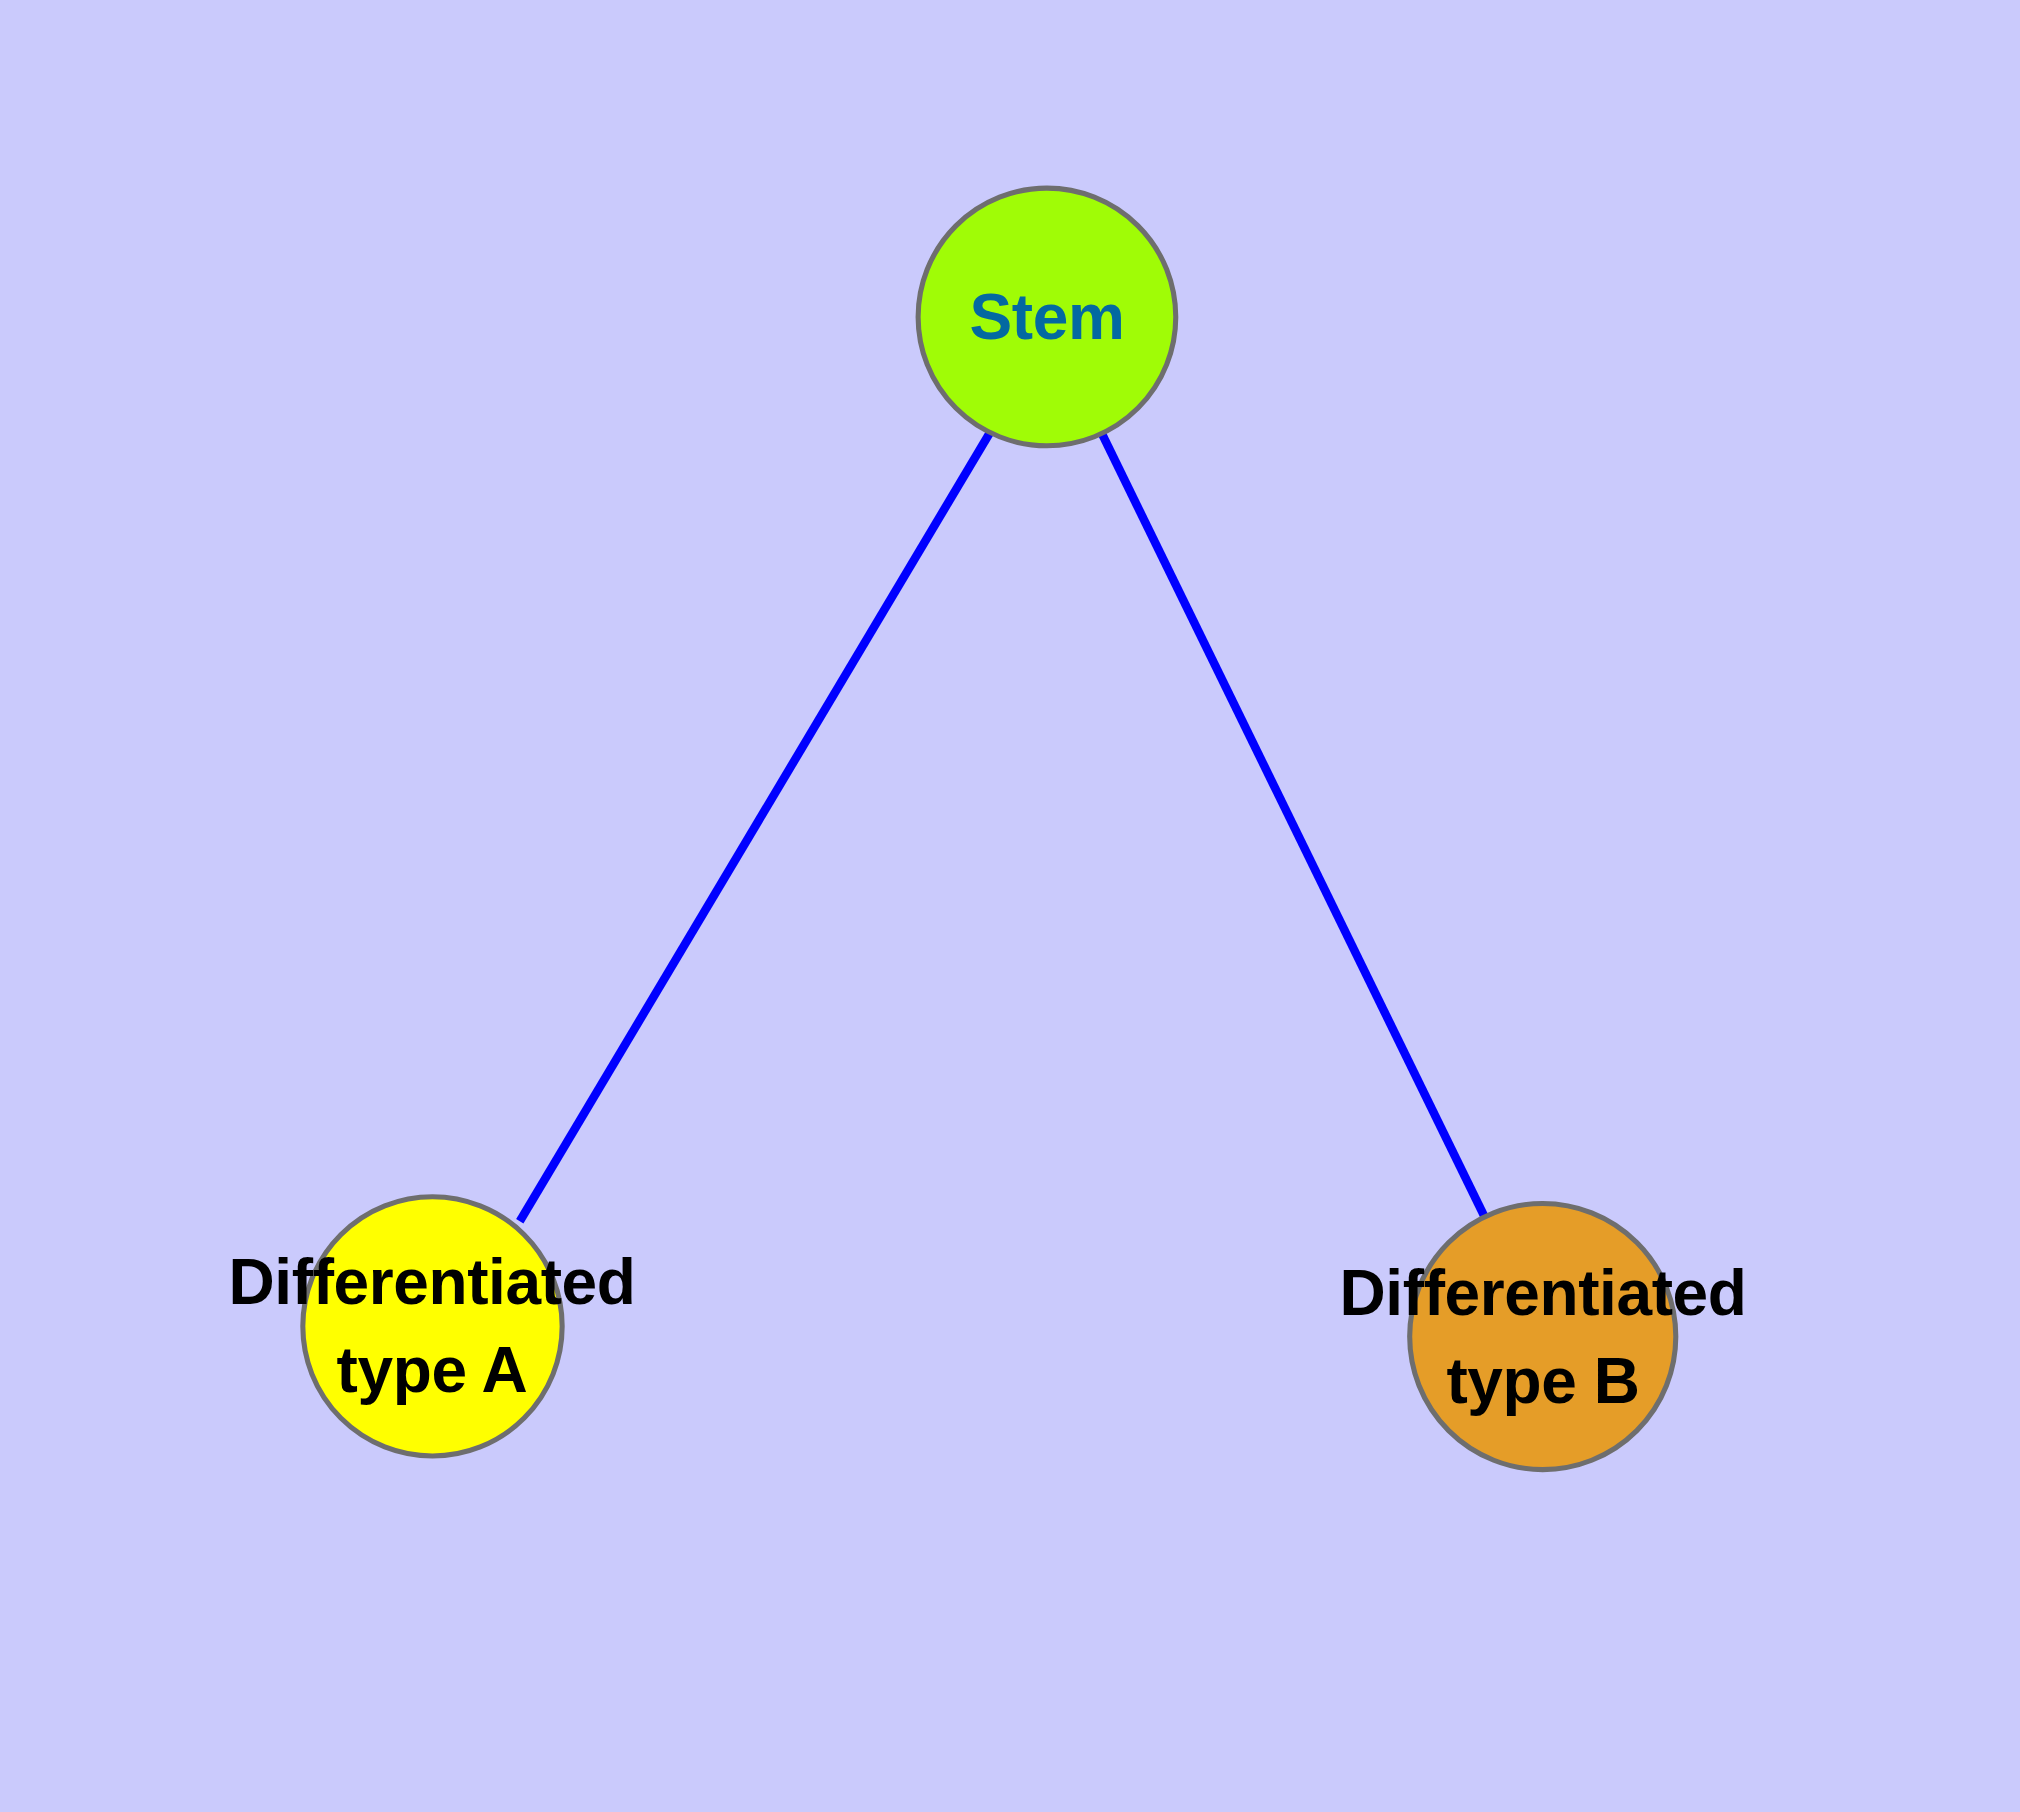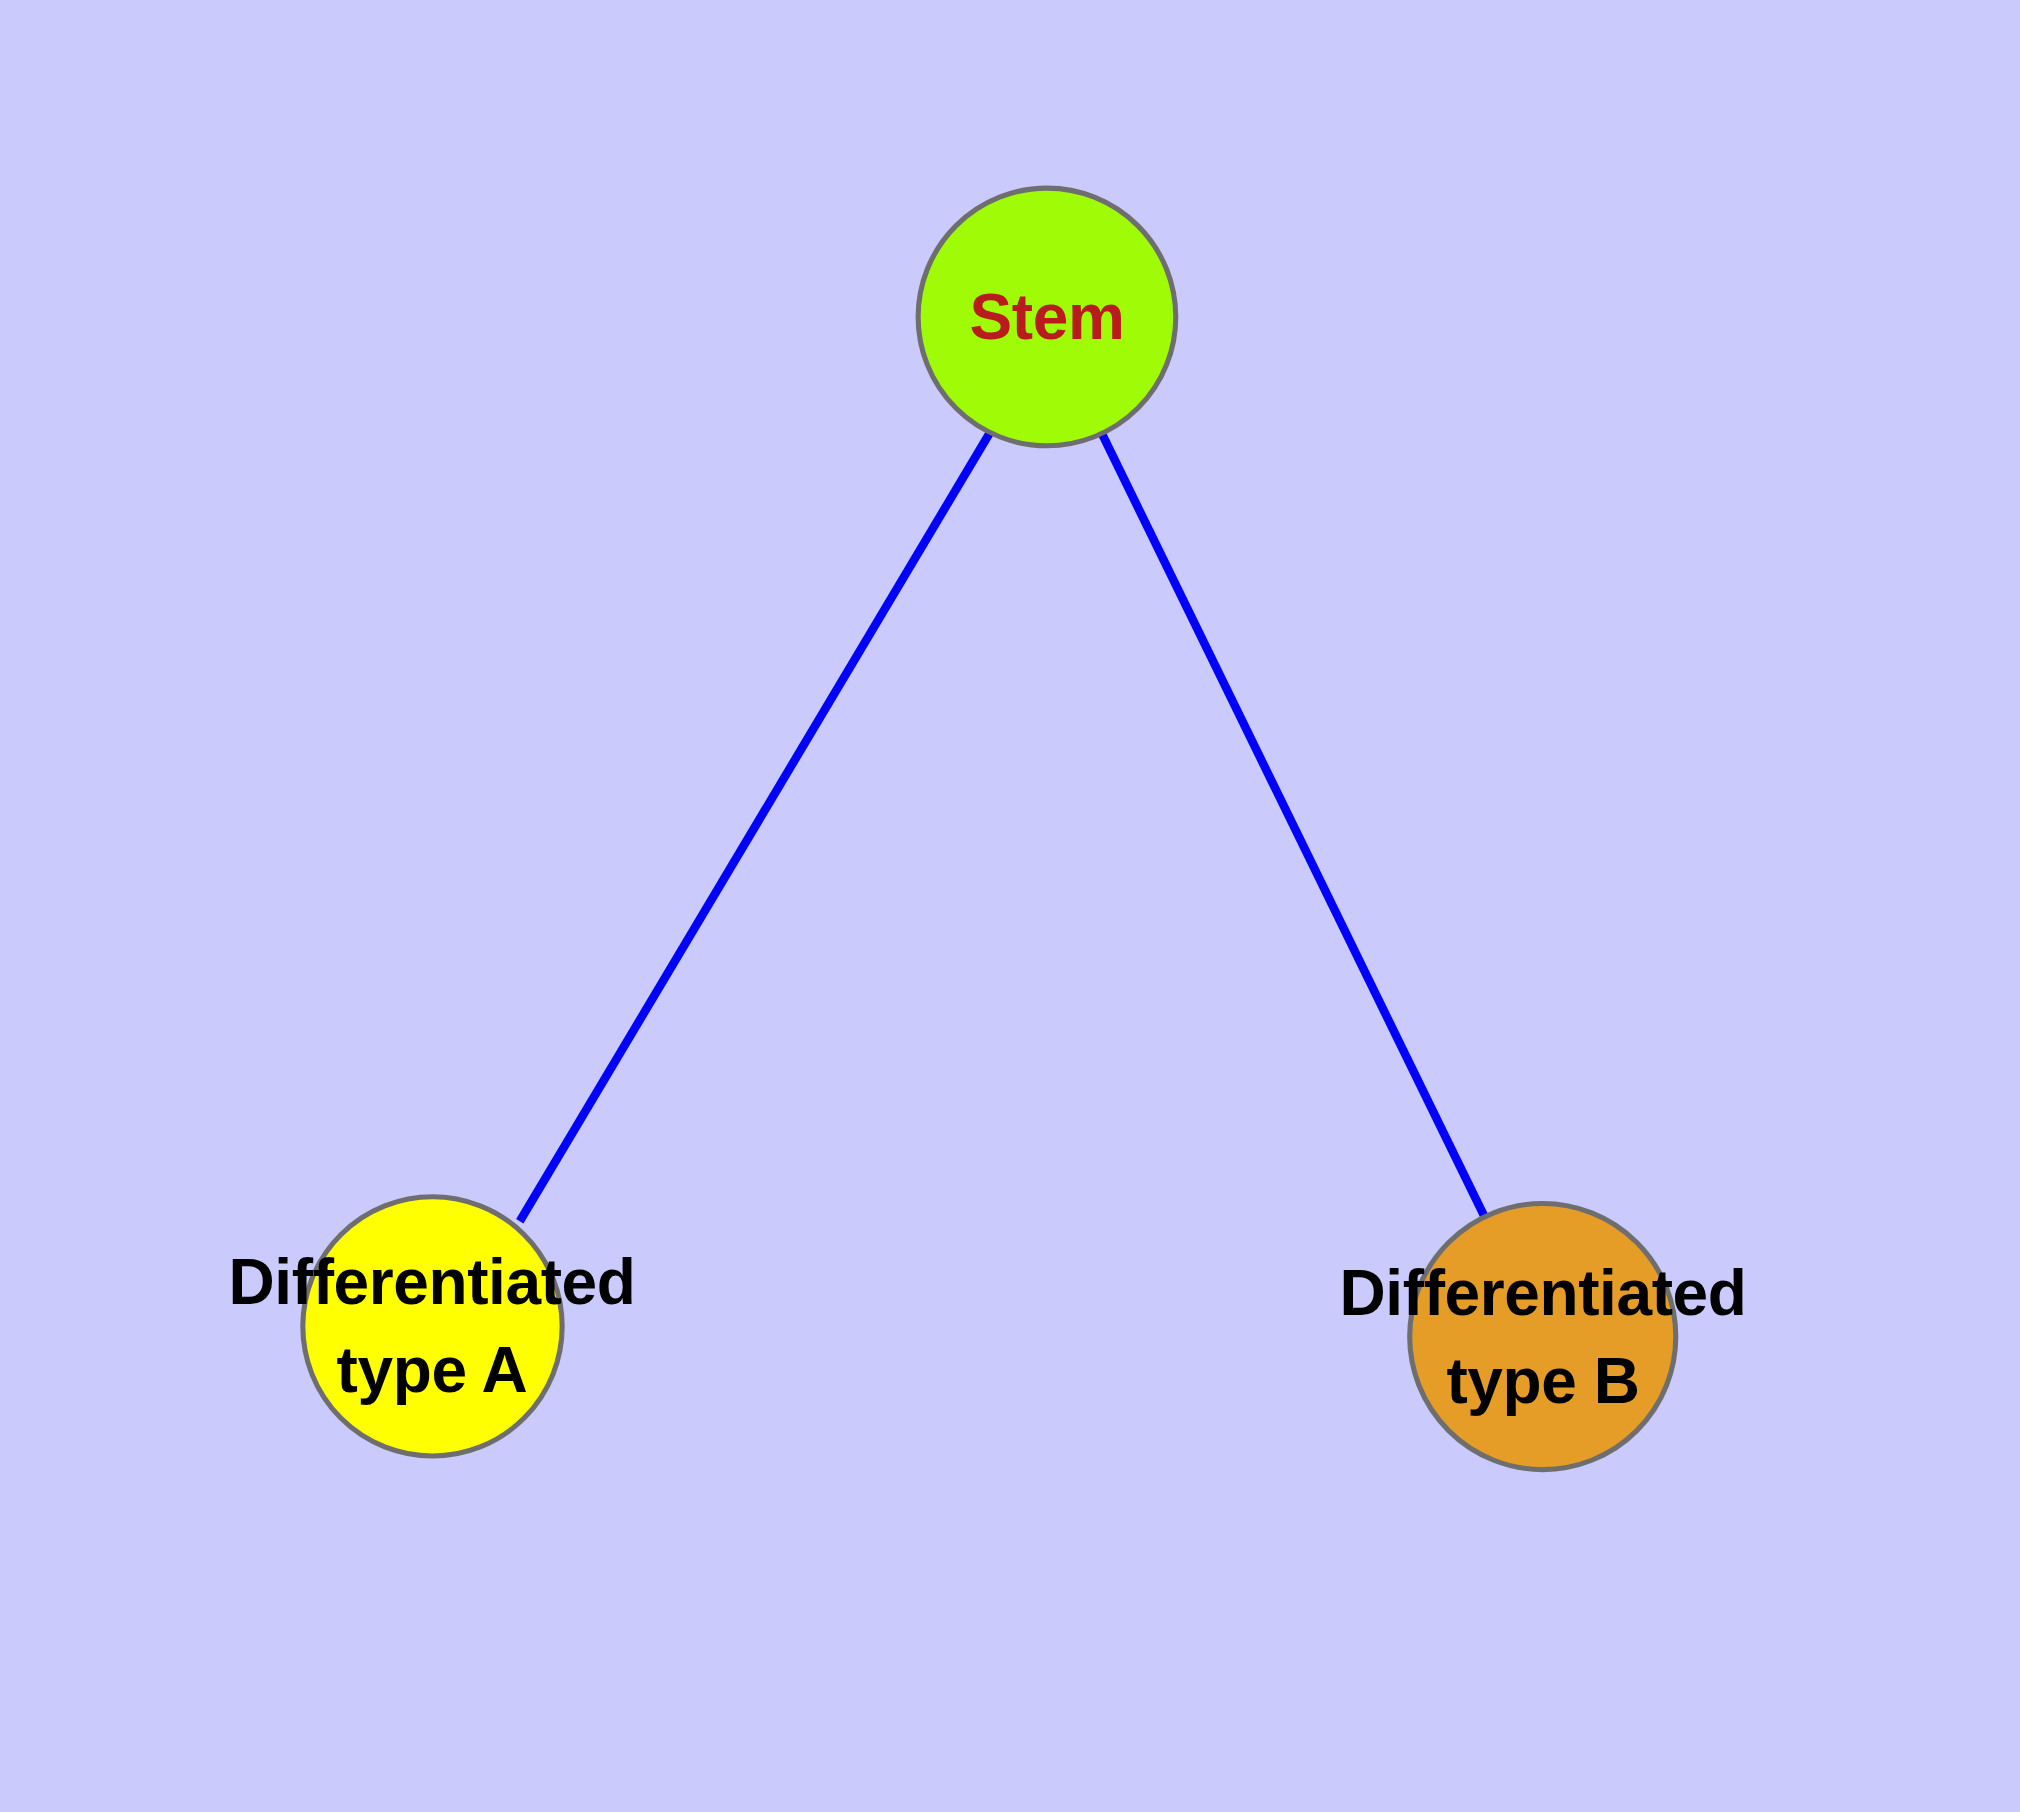--- a/index.html
+++ b/index.html
@@ -54,20 +54,20 @@
       <line id="edge1" x1="1300" y1="512" x2="1752" y2="1437" stroke="#0000ff" stroke-width="10" stroke-linecap="butt"></line>
     </g>
 
     <g>
       <circle id="node0" cx="1235" cy="374" r="152" fill="#a0fc06" stroke="#6e6e6e" stroke-width="6"></circle>
       <circle id="node1" cx="510" cy="1565" r="153" fill="#ffff00" stroke="#6e6e6e" stroke-width="6"></circle>
       <circle id="node2" cx="1820" cy="1577" r="157" fill="#e59d28" stroke="#6e6e6e" stroke-width="6"></circle>
     </g>
   </svg>
 
-  <div class="node-label" id="label0" style="left: 1047px; top: 317px; font-size: 64px; line-height: 88px; color: #b91c1c;">Stem</div>
+  <div class="node-label" id="label0" style="left: 1047px; top: 317px; font-size: 64px; line-height: 88px; color: #0369a1;">Stem</div>
   <div class="node-label" id="label1" style="left: 432px; top: 1326px; font-size: 64px; line-height: 88px; color: rgb(0, 0, 0);">Differentiated
 type A</div>
   <div class="node-label" id="label2" style="left: 1543px; top: 1337px; font-size: 64px; line-height: 88px; color: rgb(0, 0, 0);">Differentiated
 type B</div>
 
 </div>
 
 
 </body></html>

